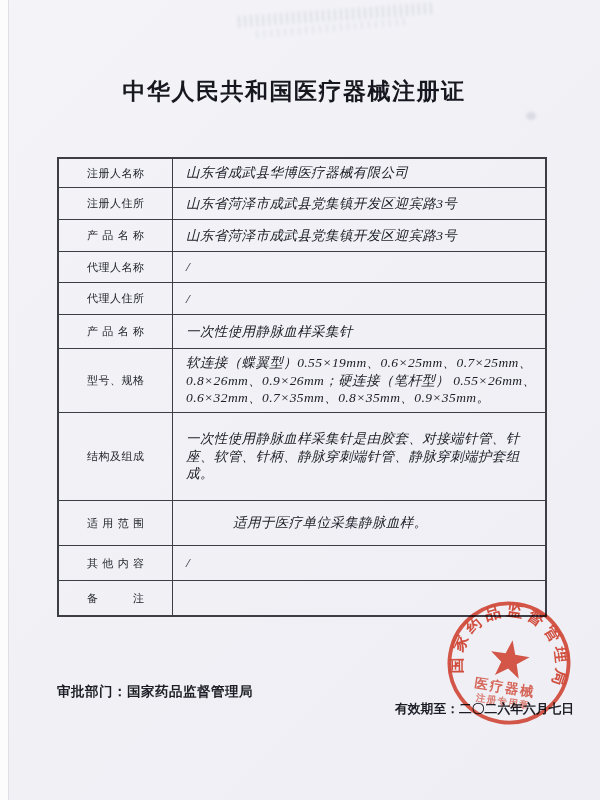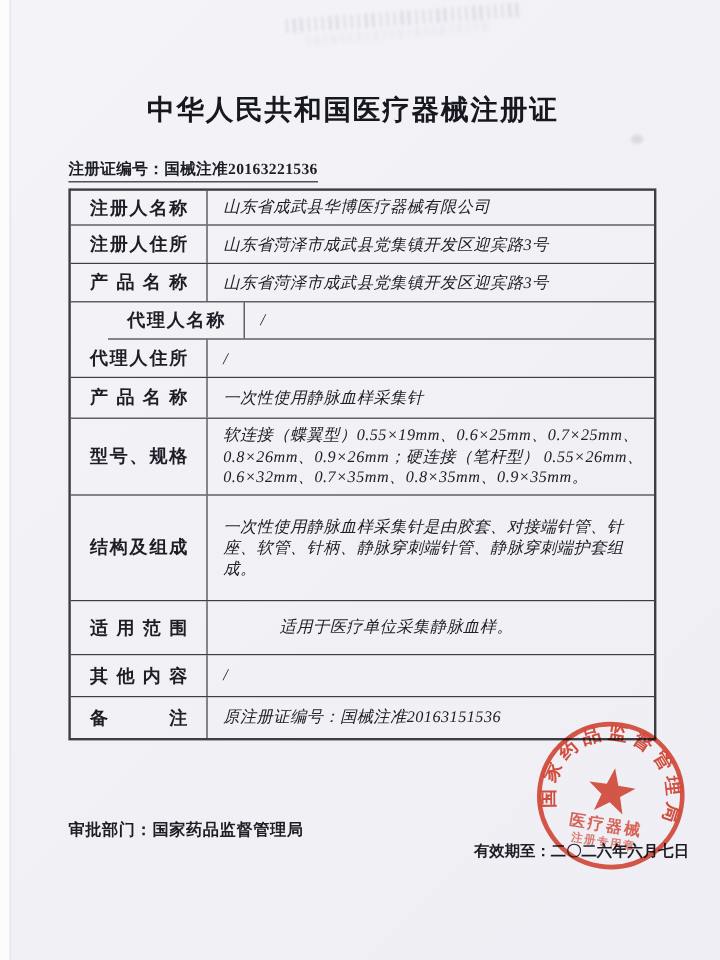--- a/index.html
+++ b/index.html
@@ -48,36 +48,36 @@
   .cert-table{
     position:absolute;left:57px;top:157px;width:490px;
     border:2px solid #3d3d46;box-sizing:border-box;
     display:flex;flex-direction:column;
   }
   .row{display:flex;border-bottom:1.5px solid #3d3d46;}
   .row:last-child{border-bottom:none;}
   .row:nth-child(1){height:28px;}
   .row:nth-child(2){height:31px;}
   .row:nth-child(3){height:31px;}
-  .row:nth-child(4){height:30px;margin-left:31px;}
+  .row:nth-child(4){height:30px;}
   .row:nth-child(5){height:31px;}
   .row:nth-child(6){height:33px;}
   .row:nth-child(7){height:63px;}
   .row:nth-child(8){height:87px;}
   .row:nth-child(9){height:44px;gap:47px;}
   .row:nth-child(10){height:34px;}
   .row:nth-child(11){height:34px;}
   .row:nth-child(12){height:52px;}
   .lbl{
     width:114px;flex:0 0 114px;border-right:1.5px solid #3d3d46;
     display:flex;align-items:center;box-sizing:border-box;
   }
   .lbl > div{
-    width:100%;box-sizing:border-box;padding:0 16px;
-    font-size:15px;font-weight:bold;color:#1d1d26;
+    width:100%;box-sizing:border-box;padding:0 28px;
+    font-size:11px;font-weight:normal;color:#1d1d26;
     text-align:justify;text-align-last:justify;
   }
   .val{
     flex:1;display:flex;align-items:center;box-sizing:border-box;
     padding:4px 8px 4px 13px;
     font-size:13.5px;letter-spacing:.4px;line-height:1.3;color:#20202a;font-style:italic;
   }
   .footer-approval{
     position:absolute;left:57px;top:683px;
     font-size:13.5px;font-weight:bold;letter-spacing:.5px;color:#1d1d26;
@@ -101,21 +101,20 @@
 <body>
 
 <div class="page">
   <div class="scan-edge"></div>
   <div class="bleed1"></div>
   <div class="bleed2"></div>
   <div class="bleed3"></div>
 
   <div class="title">中华人民共和国医疗器械注册证</div>
 
-  <div class="certno"><span class="u"><span>注册证编号：</span><span>国械注准20163221536</span></span></div>
 
   <div class="cert-table">
     <div class="row">
       <div class="lbl">
           <div>注册人名称</div>
         </div>
       <div class="val">山东省成武县华博医疗器械有限公司</div>
     </div>
     <div class="row">
       <div class="lbl">
@@ -168,21 +167,20 @@
     <div class="row">
       <div class="lbl">
           <div>其他内容</div>
         </div>
       <div class="val">/</div>
     </div>
     <div class="row">
       <div class="lbl">
           <div>备注</div>
         </div>
-      <div class="val">原注册证编号：国械注准20163151536</div>
     </div>
   </div>
 
   <div class="footer-approval"><span>审批部门：</span><span>国家药品监督管理局</span></div>
 
 
   <div class="footer-date2"><span>有效期至：</span><span>二〇二六年六月七日</span></div>
 
   <svg class="seal" viewBox="0 0 200 200">
     <circle cx="100" cy="100" r="93" fill="none" stroke="#dd4430" stroke-width="6" opacity="0.95"></circle>

